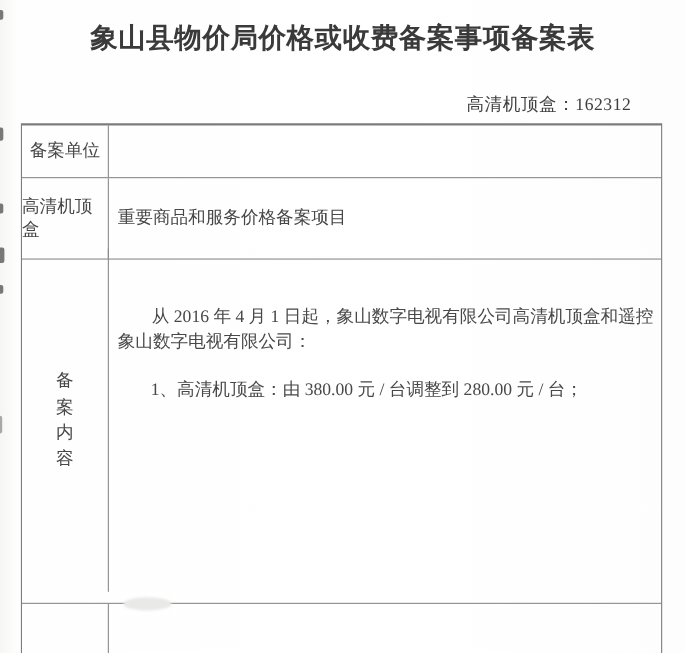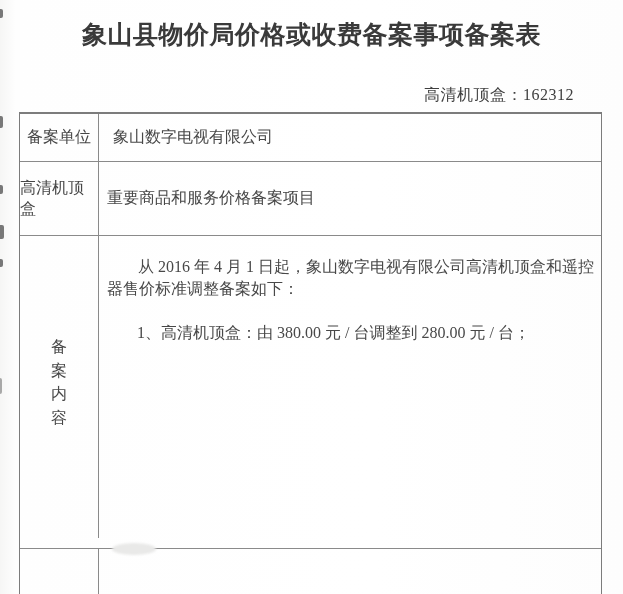--- a/index.html
+++ b/index.html
@@ -60,21 +60,21 @@
   }
   .vertical-label span{display:block;}
 
   
   .content-cell{
     display:block;align-items:flex-start;
     padding:20px 10px 0 8px;
     line-height:22px;font-size:16px;color:#484848;
   }
   .pline{white-space:nowrap;}
-  .pline.indent{padding-left:31px;}
+  .pline.indent{padding-left:31px;margin-top:22px;}
   .items{margin-top:22px;margin-left:30px;}
   .item{white-space:nowrap;line-height:22px;}
 
   
   .artifact{position:absolute;left:0;background:#343434;opacity:.65;border-radius:0 2px 2px 0;}
   .a1{top:9px;width:3px;height:9px;}
   .a2{top:116px;width:3px;height:12px;}
   .a3{top:185px;width:3px;height:9px;}
   .a4{top:225px;width:4px;height:14px;}
   .a5{top:259px;width:3px;height:8px;}
@@ -90,39 +90,38 @@
 <div class="page">
 
   <h1 class="title">象山县物价局价格或收费备案事项备案表</h1>
 
   <div class="record-no"><span>高清机顶盒：</span><span>162312</span></div>
 
   <div class="doc-table">
 
     <div class="trow r1">
       <div class="cell label-cell">备案单位</div>
-      <div class="cell value-cell">象山数字电视有限公司</div>
     </div>
 
     <div class="trow r2">
       <div class="cell label-cell">高清机顶盒</div>
       <div class="cell value-cell">重要商品和服务价格备案项目</div>
     </div>
 
     <div class="trow r3">
       <div class="cell label-cell vertical-label">
         <span>备</span>
         <span>案</span>
         <span>内</span>
         <span>容</span>
       </div>
       <div class="cell value-cell content-cell">
         <div class="para">
           <div class="pline indent">从 2016 年 4 月 1 日起，象山数字电视有限公司高清机顶盒和遥控</div>
-          <div class="pline">器售价标准调整备案如下：</div>
+          <div class="pline">象山数字电视有限公司：</div>
         </div>
         <div class="items">
           <div class="item">1、高清机顶盒：由 380.00 元 / 台调整到 280.00 元 / 台；</div>
         </div>
       </div>
     </div>
 
     <div class="trow r4">
       <div class="cell label-cell"></div>
       <div class="cell value-cell"></div>

